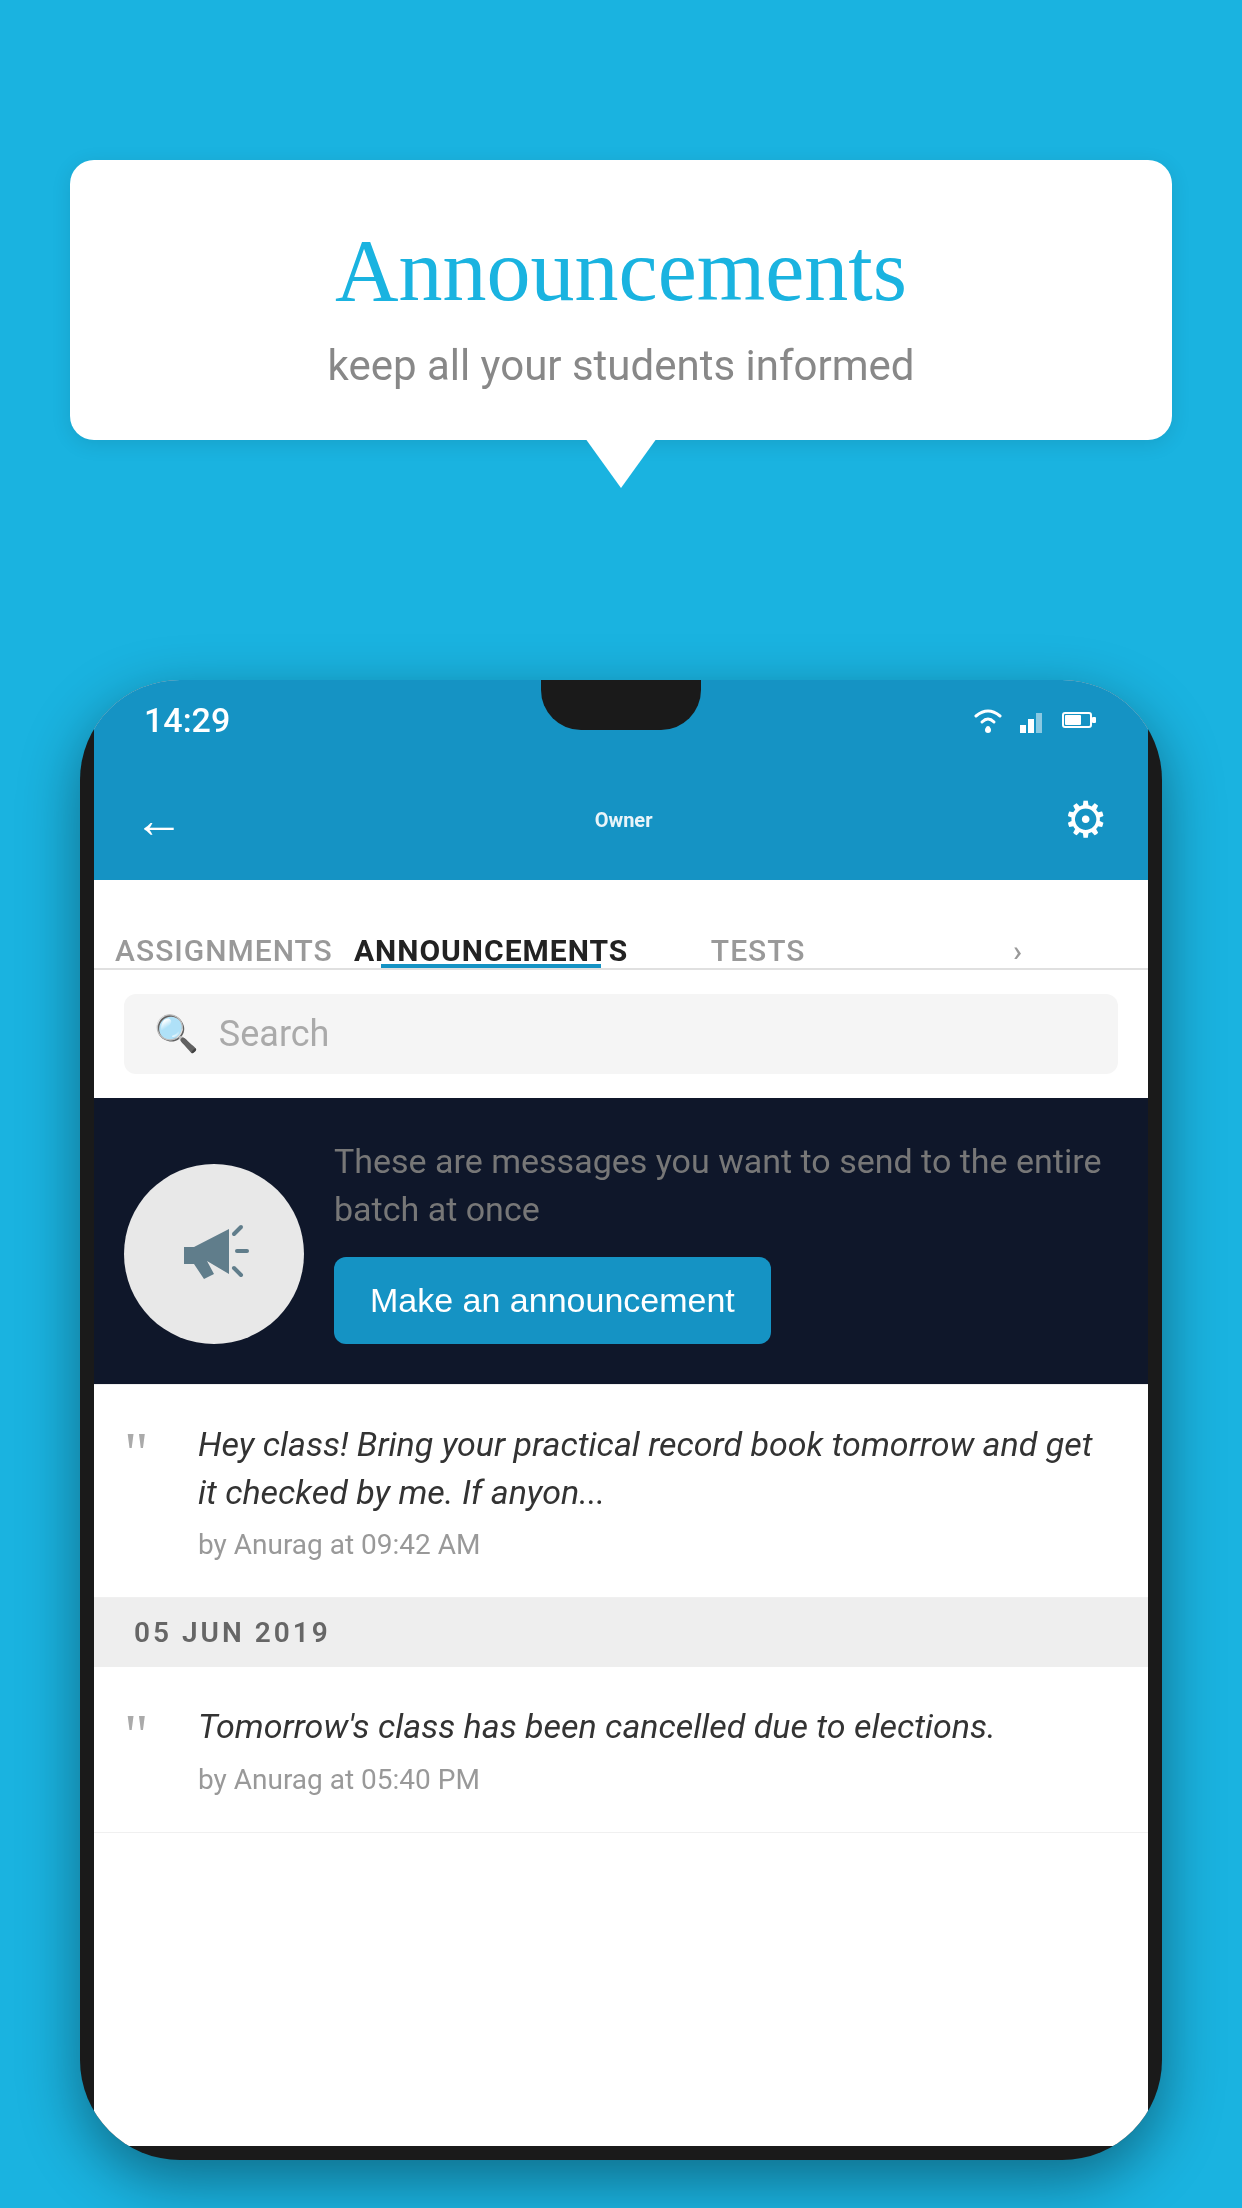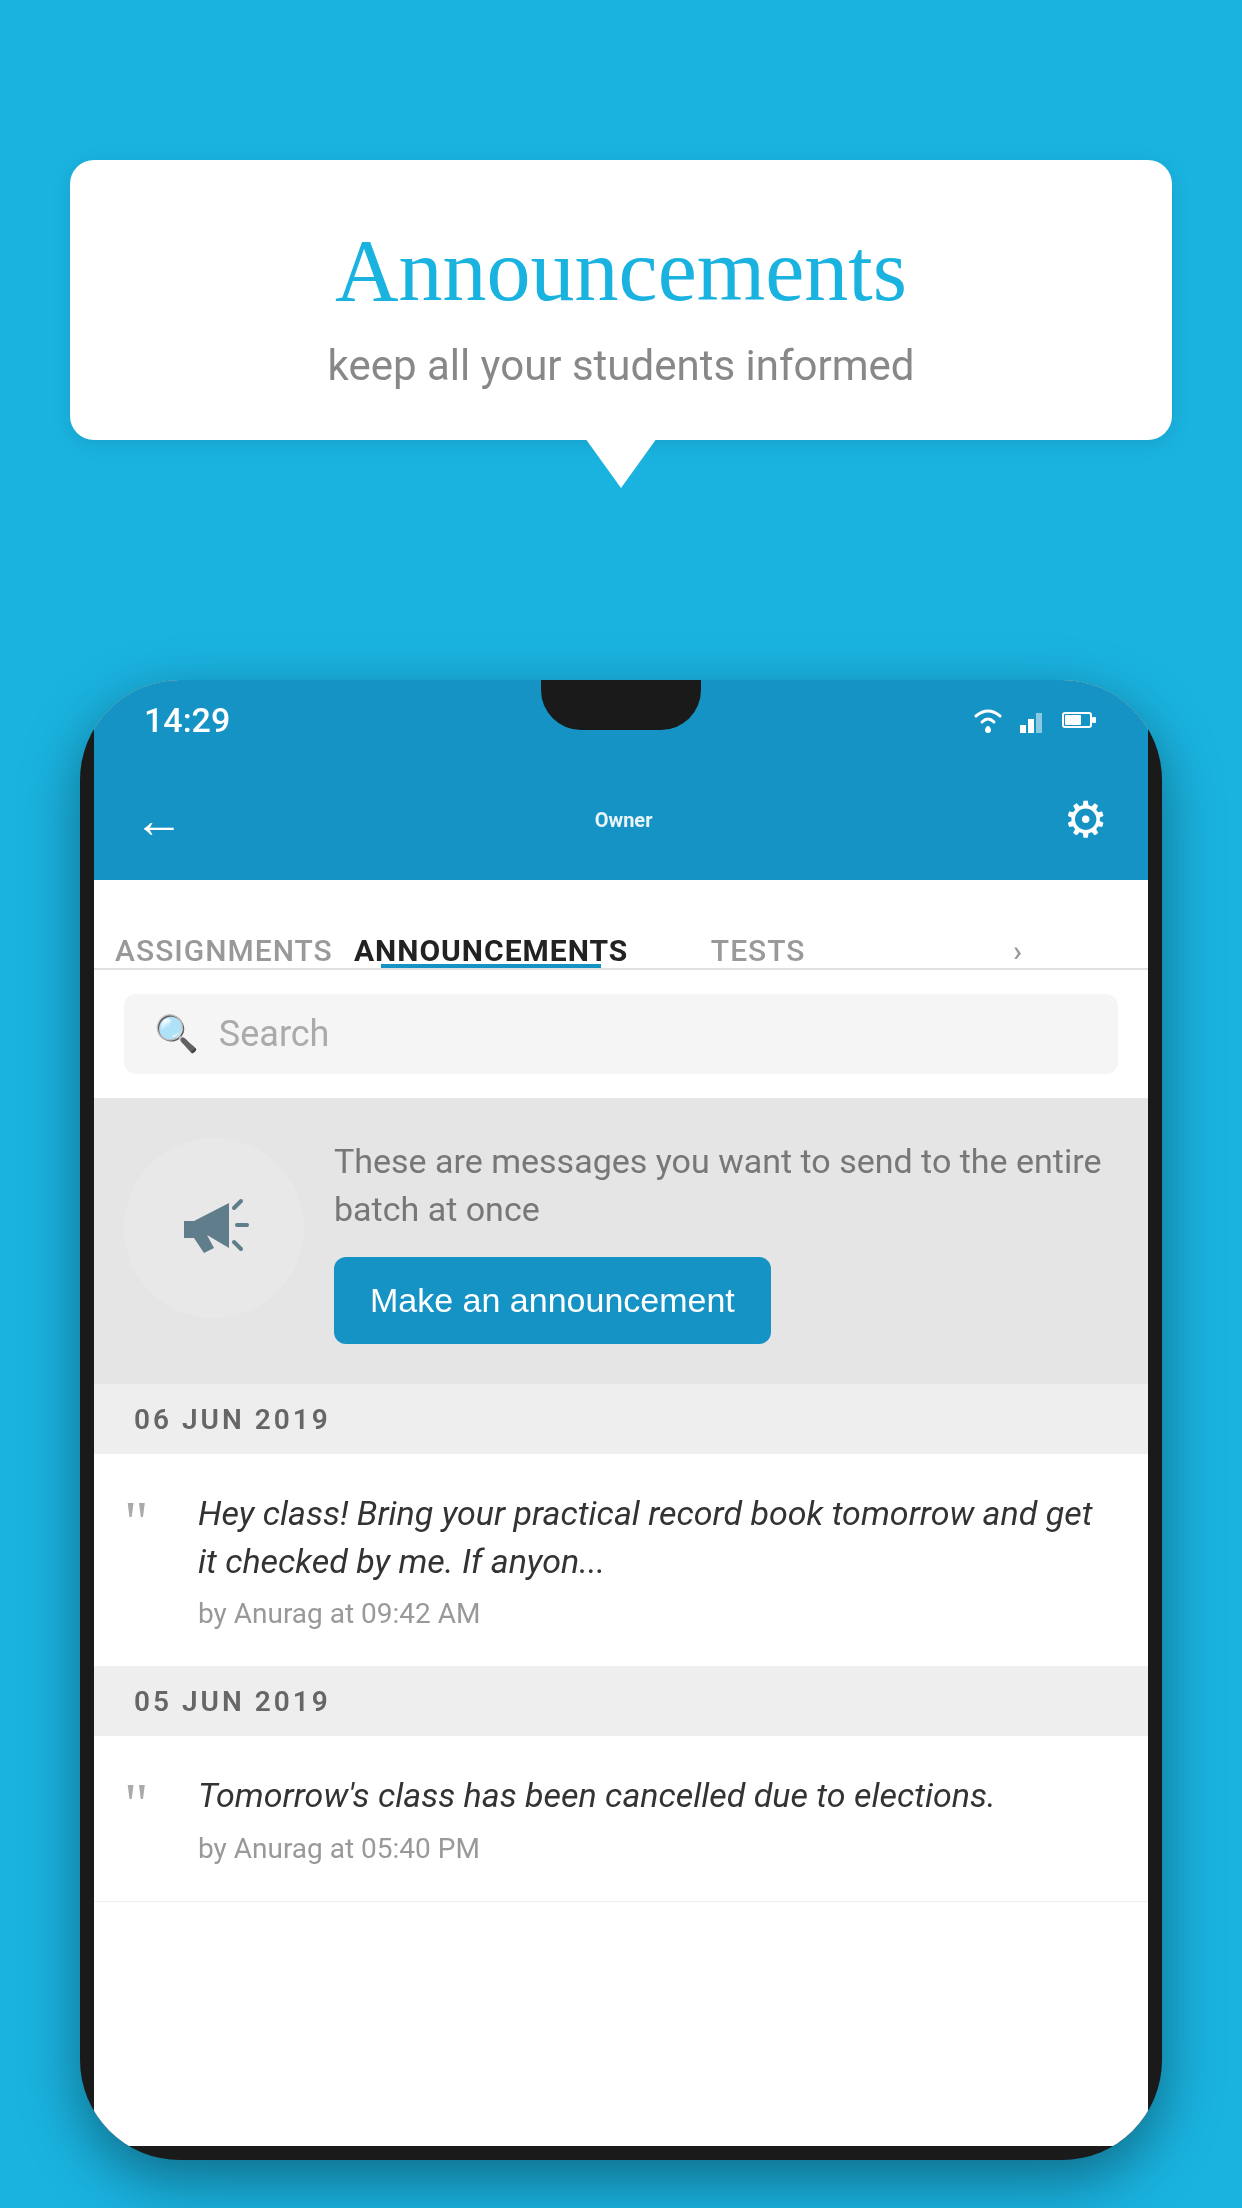--- a/index.html
+++ b/index.html
@@ -216,23 +216,23 @@
       font-size: 36px;
     }
 
     .search-text {
       color: #aaa;
       font-size: 36px;
     }
 
     
     .promo-section {
-      background: #e5e5e5;
-      display: flex;
-      align-items: flex-start;
+      background: #0f172a;
+      display: flex;
+      align-items: flex-end;
       padding: 40px 30px;
       gap: 30px;
       border-bottom: 1px solid #eee;
     }
 
     .promo-icon-circle {
       width: 180px;
       height: 180px;
       background: #e8e8e8;
       border-radius: 50%;
@@ -381,21 +381,20 @@
             <line x1="68" y1="42" x2="78" y2="42" stroke="#607d8b" stroke-width="4" stroke-linecap="round"></line>
             <line x1="65" y1="59" x2="72" y2="66" stroke="#607d8b" stroke-width="4" stroke-linecap="round"></line>
           </svg>
         </div>
         <div class="promo-content">
           <p class="promo-text">These are messages you want to send to the entire batch at once</p>
           <button class="make-announcement-btn">Make an announcement</button>
         </div>
       </div>
 
-      <div class="date-separator">06  JUN  2019</div>
       <div class="announcement-item">
         <div class="quote-icon">"</div>
         <div class="announcement-body">
           <div class="announcement-text">Hey class! Bring your practical record book tomorrow and get it checked by me. If anyon...</div>
           <div class="announcement-meta">by Anurag at 09:42 AM</div>
         </div>
       </div>
 
       <div class="date-separator">05  JUN  2019</div>
       <div class="announcement-item">

